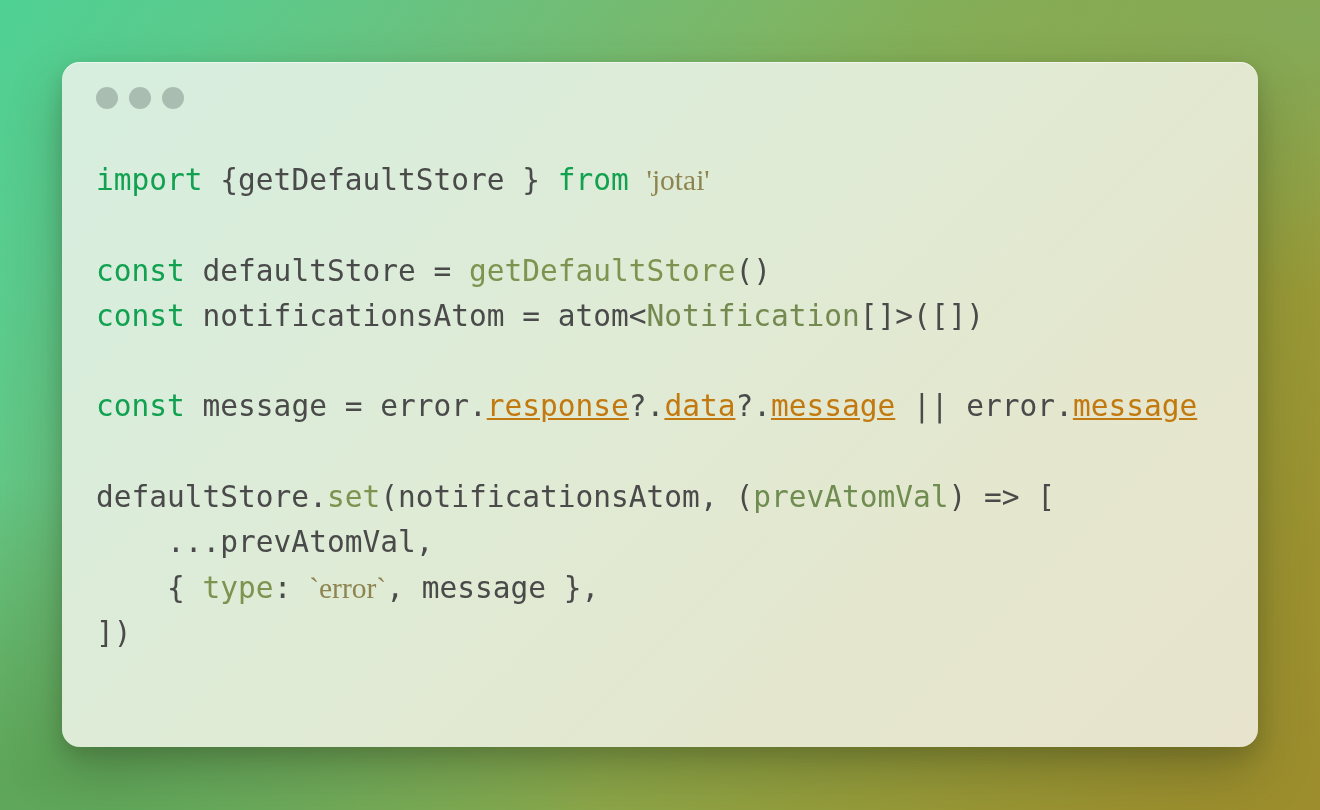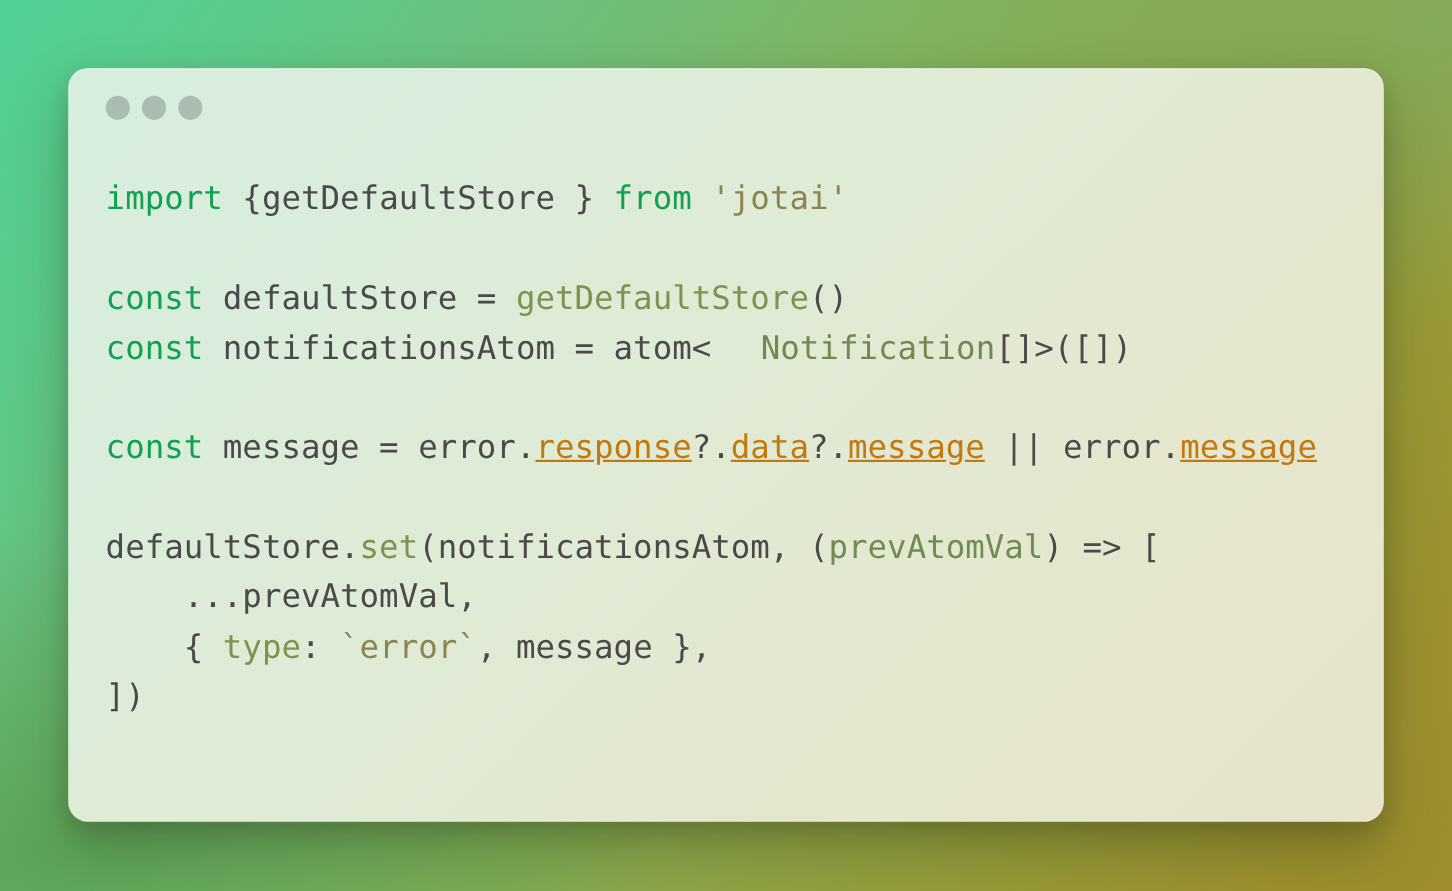--- a/index.html
+++ b/index.html
@@ -99,21 +99,21 @@
   .blank { height: 45.3px; }
 
   .tok-kw   { color: #12a150; }
   .tok-str  { color: #8e8450; }
   .tok-type { color: #74894f; }
   .tok-fn   { color: #7d934f; }
   .tok-prop { color: #c2790f; }
   .tok-param{ color: #6f8c51; text-align: right; }
   .tok-plain{ color: #4a4a4a; }
 </style>
-<style>.tok-kw{color:#12a150;}.tok-str{color:#8e8450;}.tok-type{color:#74894f;margin-left:45px;}.tok-fn{color:#7d934f;margin-top:30px;}.tok-prop{color:#c2790f;text-decoration:underline;}.tok-param{color:#6f8c51;}.tok-plain{color:#4a4a4a;}</style></head>
+<style>.tok-kw{color:#12a150;}.tok-str{color:#8e8450;font-family:Liberation Serif, serif;}.tok-type{color:#74894f;}.tok-fn{color:#7d934f;margin-top:30px;}.tok-prop{color:#c2790f;text-decoration:underline;}.tok-param{color:#6f8c51;}.tok-plain{color:#4a4a4a;}</style></head>
 <body>
 
 <div id="backdrop"></div>
 
 <div id="window">
 
   <div id="titlebar">
     <div class="dot" style="background: rgb(169, 190, 176);"></div>
     <div class="dot" style="background: rgb(169, 190, 176);"></div>
     <div class="dot" style="background: rgb(169, 190, 176);"></div>

